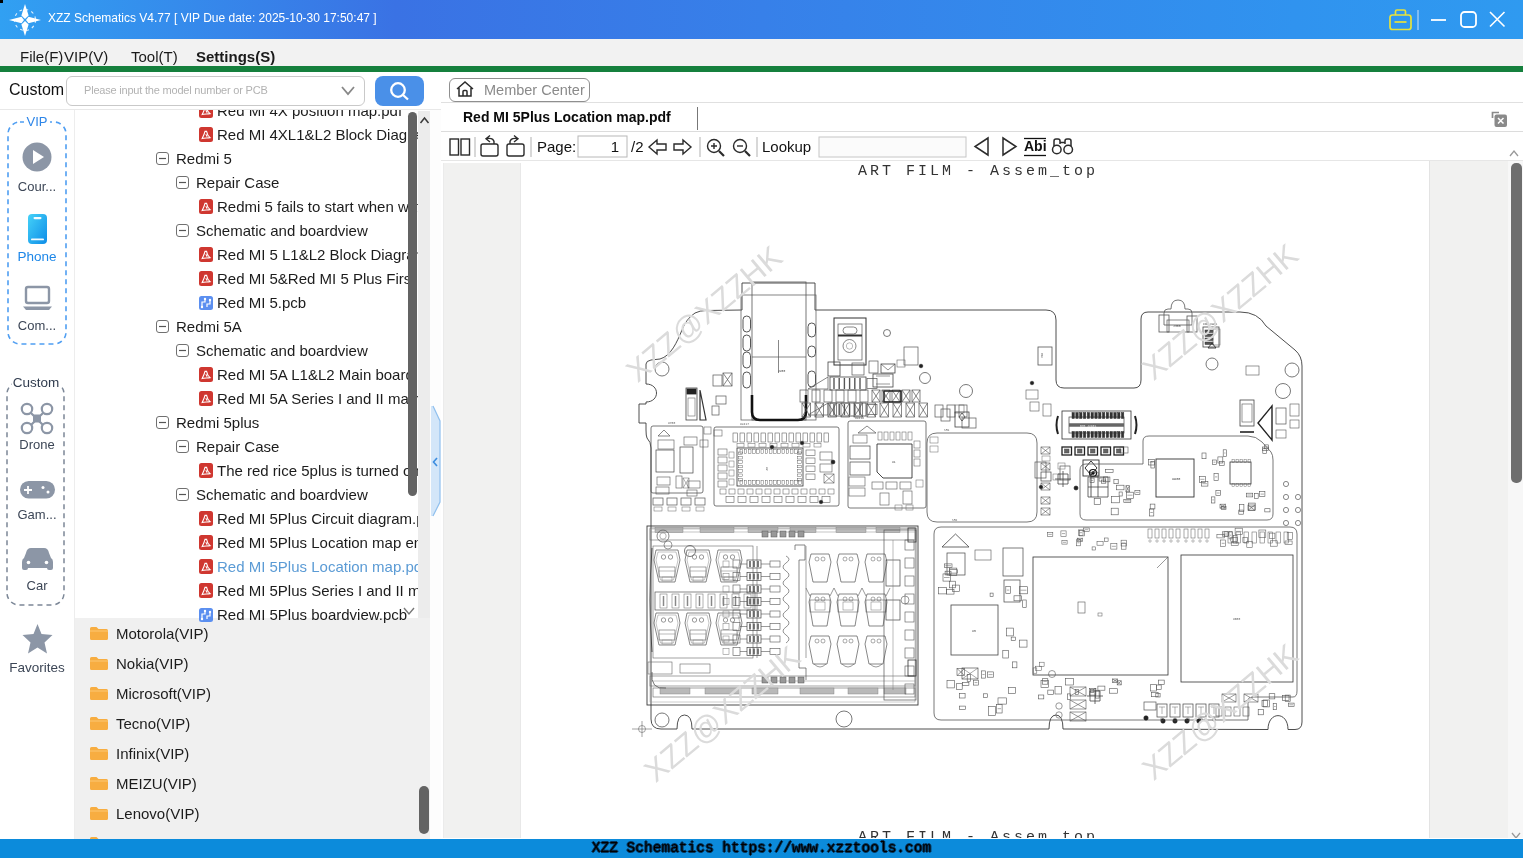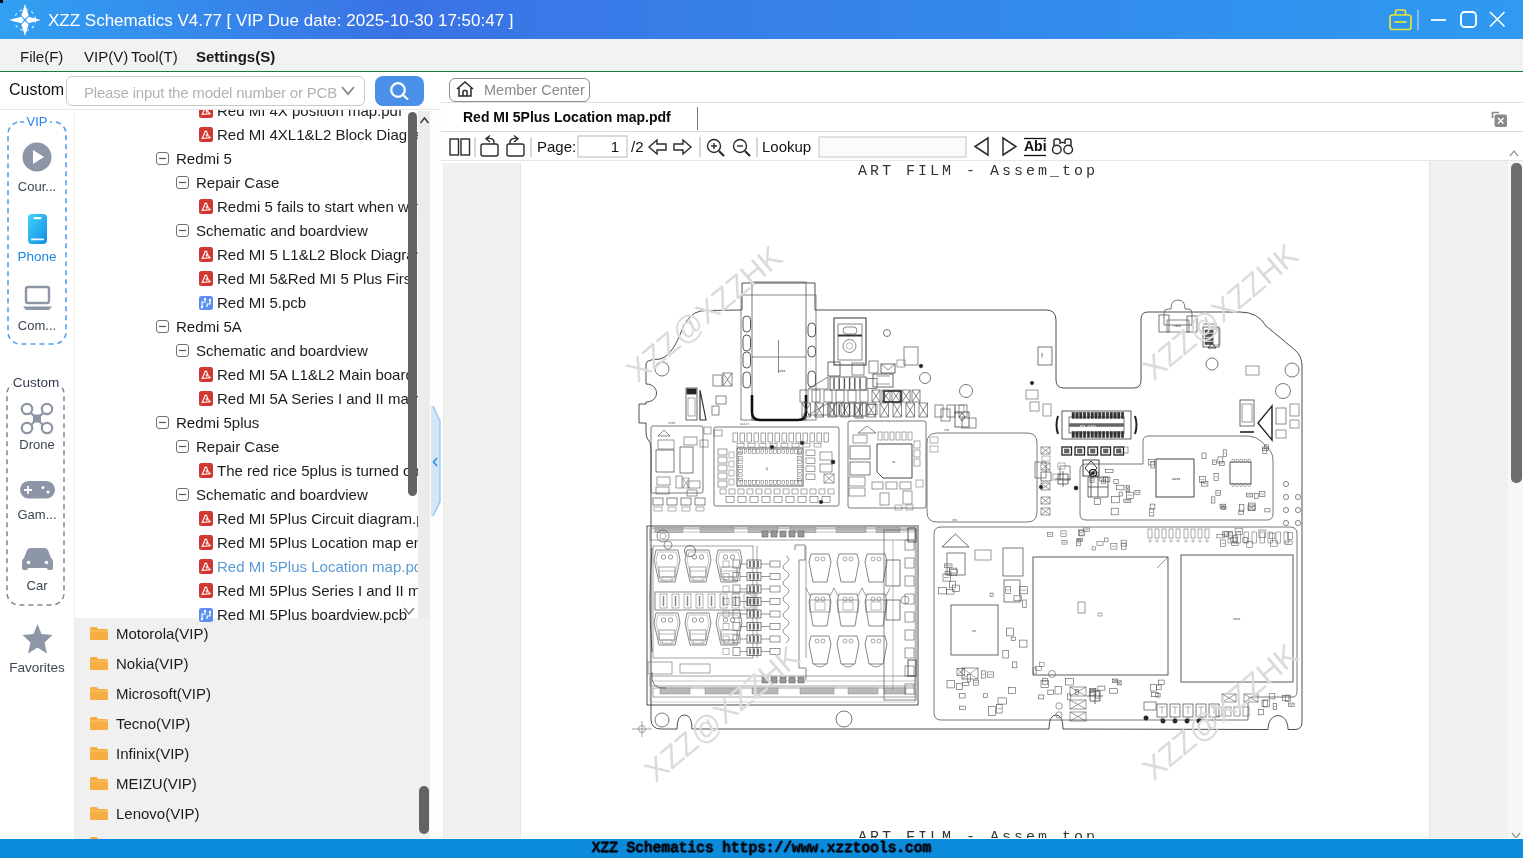--- a/index.html
+++ b/index.html
@@ -1,24 +1,24 @@
 <!DOCTYPE html>
 <html><head><meta charset="utf-8">
 <style>
 *{margin:0;padding:0;box-sizing:border-box;}
 html,body{width:1523px;height:858px;overflow:hidden;font-family:"Liberation Sans",sans-serif;background:#fff;}
 .abs{position:absolute;}
 #titlebar{position:absolute;left:0;top:0;width:1523px;height:39px;background:linear-gradient(90deg,#31a0f2 0%,#3a72e4 26%,#3780e9 50%,#3093ef 85%,#2f9af0 100%);}
-#titlebar .t{position:absolute;left:48px;top:11px;font-size:17px;color:#fff;letter-spacing:0px;}
-#menubar{position:absolute;left:0;top:39px;width:1523px;height:33px;background:#f2f2f2;border-bottom:1px solid #15803d;font-size:15px;color:#1a1a1a;}
+#titlebar .t{position:absolute;left:48px;top:11px;font-size:12px;color:#fff;letter-spacing:0px;}
+#menubar{position:absolute;left:0;top:39px;width:1523px;height:33px;background:#f2f2f2;border-bottom:6px solid #15803d;font-size:15px;color:#1a1a1a;}
 #menubar span{position:absolute;top:9px;}
 #searchrow{position:absolute;left:0;top:72px;width:441px;height:38px;background:#fff;border-bottom:1px solid #e8e8e8;}
 #searchrow .shrink{position:absolute;left:9px;top:9px;font-size:16px;color:#111;}
 #searchrow .inp{position:absolute;left:66px;top:4px;width:299px;height:30px;border:1px solid #c9c9c9;border-radius:6px;background:#fff;}
-#searchrow .ph{position:absolute;left:84px;top:12px;font-size:15px;color:#b2b2b2;letter-spacing:-0.2px;}
+#searchrow .ph{position:absolute;left:84px;top:12px;font-size:11px;color:#b2b2b2;letter-spacing:-0.2px;}
 #searchrow .btn{position:absolute;left:375px;top:4px;width:49px;height:30px;background:#4a90e8;border-radius:8px;}
 #sidebar{position:absolute;left:0;top:110px;width:75px;height:748px;background:#fff;border-right:1px solid #ededed;}
 #memberrow{position:absolute;left:441px;top:72px;width:1082px;height:31px;background:#fff;border-bottom:1px solid #e0e0e0;}
 .mbtn{position:absolute;left:8px;top:6px;width:141px;height:24px;border:1px solid #8f8f8f;border-radius:6px;color:#8a8a8a;font-size:15px;white-space:nowrap;}
 #tabrow{position:absolute;left:441px;top:104px;width:1082px;height:28px;background:#fff;border-bottom:1px solid #dcdcdc;}
 #toolrow{position:absolute;left:441px;top:132px;width:1082px;height:29px;background:#fff;border-bottom:1px solid #e6e6e6;}
 #pdfarea{position:absolute;left:441px;top:161px;width:1082px;height:677px;background:#fff;overflow:hidden;}
 #footer{position:absolute;left:0;top:839px;width:1523px;height:19px;background:#0c8bdb;}
 #footer .txt{position:absolute;left:0;width:1523px;text-align:center;top:1px;font-family:"Liberation Mono",monospace;font-size:14.5px;color:#000000;text-shadow:1px 0 0 #06365c,-1px 0 0 #06365c,0 1px 0 #06365c,0 -1px 0 #06365c;}
 .mono{font-family:"Liberation Mono",monospace;text-align:right;}
@@ -41,21 +41,21 @@
 <line x1="1418" y1="10" x2="1418" y2="30" stroke="#9fccf5" stroke-width="1.4"></line>
 <line x1="1431" y1="20" x2="1446" y2="20" stroke="#fff" stroke-width="1.8"></line>
 <rect x="1461" y="12" width="15" height="15" rx="3.5" fill="none" stroke="#fff" stroke-width="1.8"></rect>
 <path d="M 1490,12 L 1504.5,26.5 M 1504.5,12 L 1490,26.5" stroke="#fff" stroke-width="1.6"></path>
 </svg>
     <div class="t">XZZ Schematics V4.77 [ VIP Due date: 2025-10-30 17:50:47 ]</div>
   </div>
 <div style="position:absolute;left:0;top:0;width:3px;height:3px;background:#000;"></div>
 <div id="menubar">
     <span style="left:20px;">File(F)</span>
-    <span style="left:84px;">VIP(V)</span>
+    <span style="left:64px;">VIP(V)</span>
     <span style="left:131px;">Tool(T)</span>
     <span style="left:196px;font-weight:bold;">Settings(S)</span>
   </div>
 <div id="searchrow">
   <div class="shrink">Custom</div>
   <div class="inp"></div>
     <div class="ph">Please input the model number or PCB</div>
   <svg class="abs" style="left:340px;top:13px;" width="18" height="12">
       <path d="M 2,2 L 8,9 L 14,2" fill="none" stroke="#888" stroke-width="1.8"></path>
     </svg>

